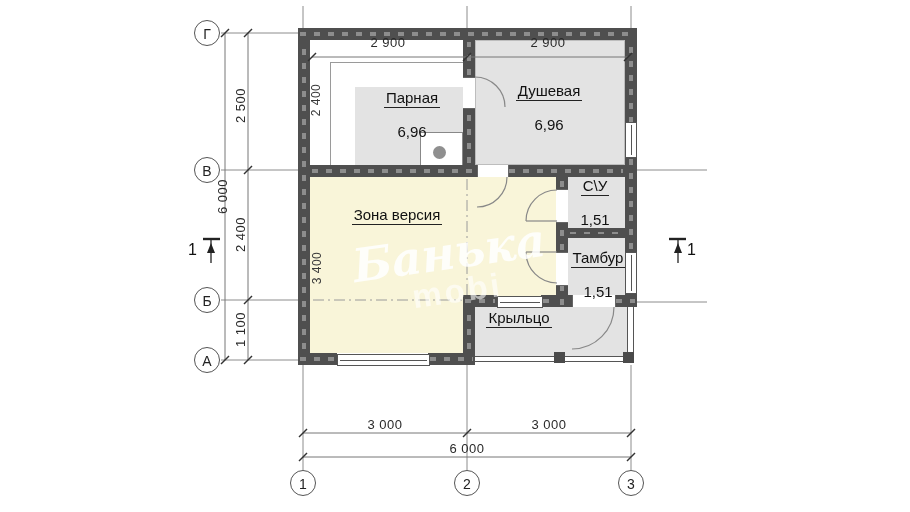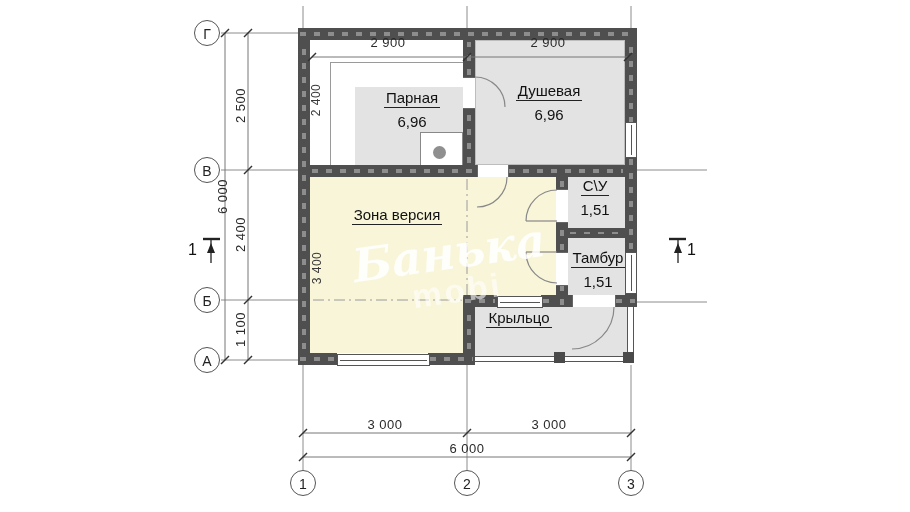--- a/index.html
+++ b/index.html
@@ -20,21 +20,21 @@
   .rail-v{position:absolute;background:#fff;border-left:1px solid #555;border-right:1px solid #555;}
   .rail-h{position:absolute;background:#fff;border-top:1px solid #555;border-bottom:1px solid #555;}
   .post{position:absolute;background:#4a4a4a;}
   .axis-circle{position:absolute;width:26px;height:26px;border:1.4px solid #555;border-radius:50%;
      background:#fff;text-align:center;line-height:26px;font-size:14px;color:#222;box-sizing:border-box;}
   .dim{position:absolute;font-size:13px;color:#2a2a2a;text-align:center;letter-spacing:0.5px;white-space:nowrap;}
   .dim-rot{transform:rotate(-90deg);transform-origin:center;}
   .dim-inner{font-size:12px;color:#3a3a3a;}
   .room-label{position:absolute;width:130px;text-align:center;font-size:15px;color:#111;line-height:16px;}
   .room-name{display:inline-block;border-bottom:1px solid #222;padding:0 2px 1px 2px;}
-  .room-area{margin-top:6px;}
+  .room-area{margin-top:16px;}
   .sec-digit{position:absolute;font-size:16px;color:#111;}
   .wm-script{position:absolute;font-family:"DejaVu Serif",serif;font-style:italic;font-weight:bold;
      font-size:46px;color:rgba(255,255,255,0.85);transform:rotate(-8deg);white-space:nowrap;}
   .wm-sub{position:absolute;font-weight:bold;font-size:33px;color:rgba(255,255,255,0.6);
      transform:rotate(-8deg);letter-spacing:3px;}
   .wm-banner{position:absolute;left:201px;top:490px;width:510px;height:21px;border-radius:10px;
      background:rgba(178,178,178,0.85);color:#fff;font-size:12.5px;line-height:21px;text-align:center;white-space:nowrap;}
   svg{position:absolute;left:0;top:0;pointer-events:none;}
 </style>
 </head>

